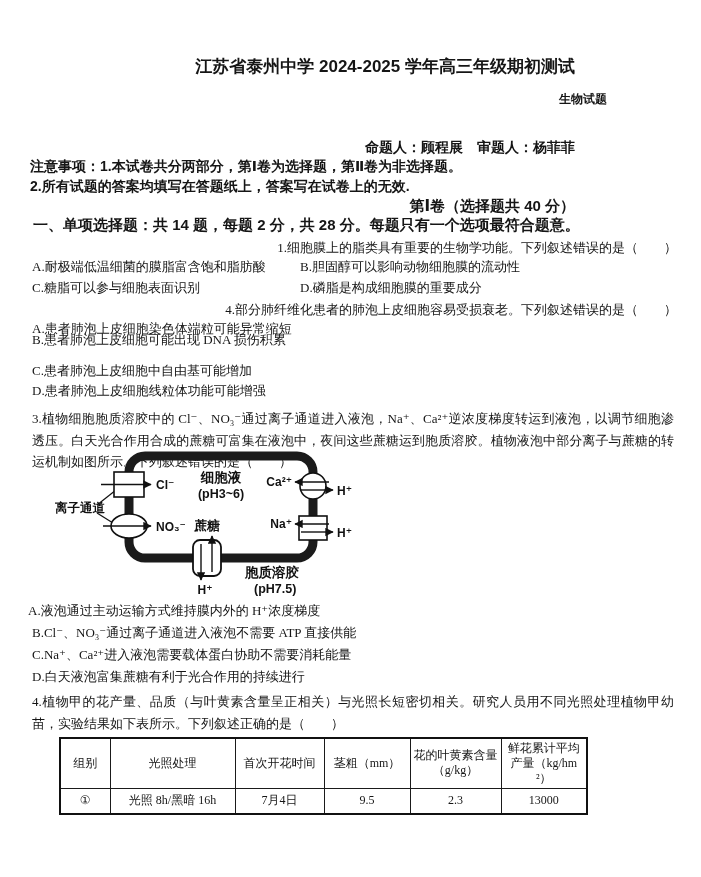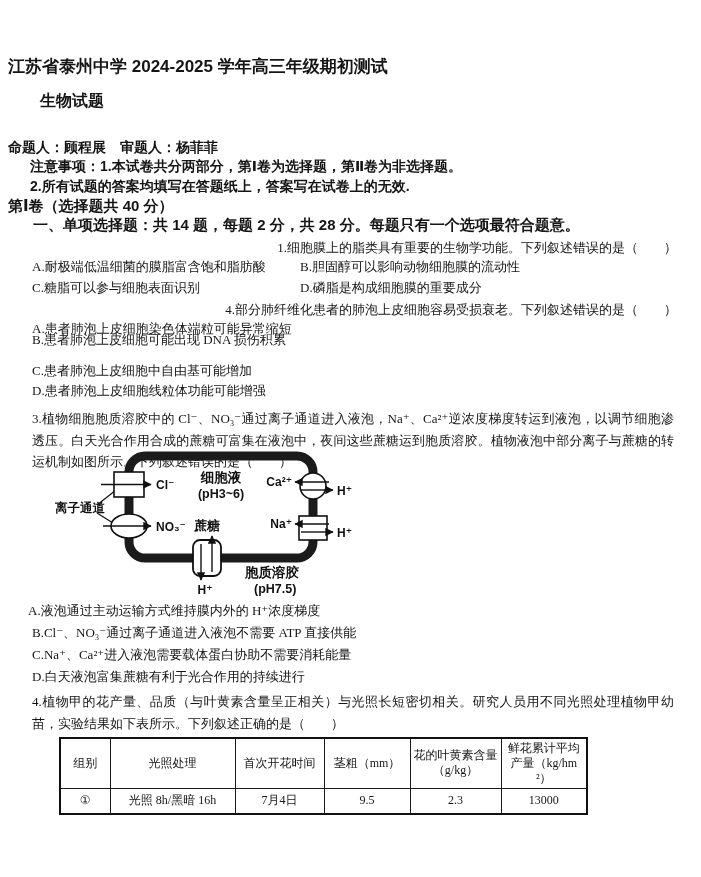--- a/index.html
+++ b/index.html
@@ -7,25 +7,25 @@
     position:relative;
     width:701px;height:877px;
     background:#ffffff;
     margin:0 auto;
     overflow:hidden;
     color:#151515;
     font-family:"Liberation Serif","DejaVu Serif",serif;
     font-size:13px;
   }
   .abs{position:absolute;}
-  .center{left:8px;width:559px;text-align:left;}
+  .center{left:16px;width:559px;text-align:right;}
   .bold{font-weight:bold;font-family:"Liberation Sans","DejaVu Sans",sans-serif;}
   .body-line{left:32px;width:645px;line-height:21px;text-align:right;}
   .title{font-size:17px;}
-  .subtitle{font-size:16px;padding-left:32px;}
+  .subtitle{font-size:12px;padding-left:32px;}
   .meta{font-size:14px;}
   .part-head{font-size:15px;}
   .opt-b{left:300px;}
   .stem-wrap{left:32px;width:642px;line-height:21.5px;text-align:justify;}
   table.qtable{
     border-collapse:collapse;
     table-layout:fixed;
     font-size:12px;
   }
   table.qtable td{

